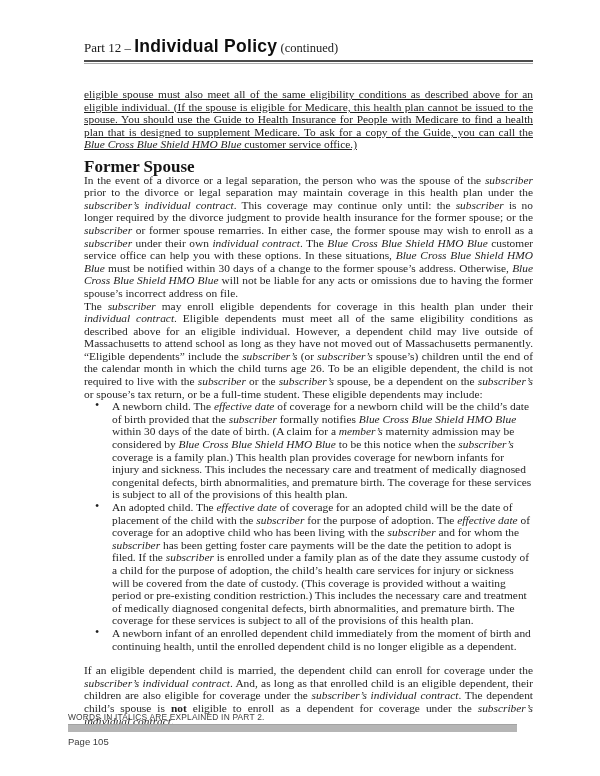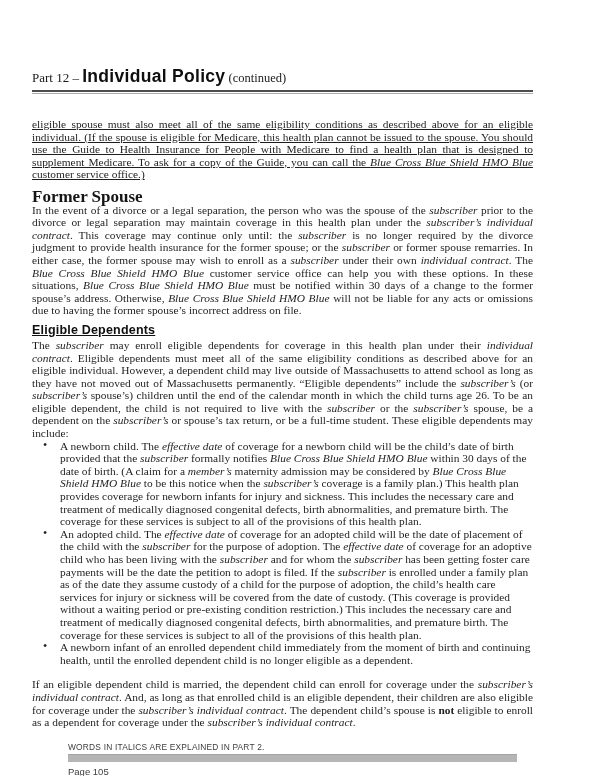--- a/index.html
+++ b/index.html
@@ -12,23 +12,22 @@
     height: 776px;
     overflow: hidden;
     font-family: "Liberation Serif", serif;
     color: #1e1e1e;
   }
   .page {
     position: relative;
     width: 600px;
     height: 652px;
     box-sizing: border-box;
-    padding: 36px 67px 0 32px;
+    padding: 36px 67px 0 84px;
     background: #ffffff;
-    margin-top: 30px;
   }
   
   .header {
     white-space: nowrap;
     line-height: 20px;
   }
   .h-prefix {
     font-size: 13px;
     color: #1a1a1a;
   }
@@ -135,21 +134,20 @@
   <div class="header-rule">
     <div class="rule-dark"></div>
     <div class="rule-light"></div>
   </div>
 
   <p class="body-par intro">eligible spouse must also meet all of the same eligibility conditions as described above for an eligible individual. (If the spouse is eligible for Medicare, this health plan cannot be issued to the spouse. You should use the Guide to Health Insurance for People with Medicare to find a health plan that is designed to supplement Medicare. To ask for a copy of the Guide, you can call the <i>Blue Cross Blue Shield HMO Blue</i> customer service office.)</p>
 
   <h3 class="serif-heading">Former Spouse</h3>
   <p class="body-par">In the event of a divorce or a legal separation, the person who was the spouse of the <i>subscriber</i> prior to the divorce or legal separation may maintain coverage in this health plan under the <i>subscriber’s individual contract</i>. This coverage may continue only until: the <i>subscriber</i> is no longer required by the divorce judgment to provide health insurance for the former spouse; or the <i>subscriber</i> or former spouse remarries. In either case, the former spouse may wish to enroll as a <i>subscriber</i> under their own <i>individual contract</i>. The <i>Blue Cross Blue Shield HMO Blue</i> customer service office can help you with these options. In these situations, <i>Blue Cross Blue Shield HMO Blue</i> must be notified within 30 days of a change to the former spouse’s address. Otherwise, <i>Blue Cross Blue Shield HMO Blue</i> will not be liable for any acts or omissions due to having the former spouse’s incorrect address on file.</p>
 
-  <h3 class="sans-heading">Eligible Dependents</h3>
   <p class="body-par">The <i>subscriber</i> may enroll eligible dependents for coverage in this health plan under their <i>individual contract</i>. Eligible dependents must meet all of the same eligibility conditions as described above for an eligible individual. However, a dependent child may live outside of Massachusetts to attend school as long as they have not moved out of Massachusetts permanently. “Eligible dependents” include the <i>subscriber’s</i> (or <i>subscriber’s</i> spouse’s) children until the end of the calendar month in which the child turns age 26. To be an eligible dependent, the child is not required to live with the <i>subscriber</i> or the <i>subscriber’s</i> spouse, be a dependent on the <i>subscriber’s</i> or spouse’s tax return, or be a full-time student. These eligible dependents may include:</p>
 
   <ul class="bullets">
     <li><span class="bullet-glyph">•</span><span>A newborn child. The <i>effective date</i> of coverage for a newborn child will be the child’s date of birth provided that the <i>subscriber</i> formally notifies <i>Blue Cross Blue Shield HMO Blue</i> within 30 days of the date of birth. (A claim for a <i>member’s</i> maternity admission may be considered by <i>Blue Cross Blue Shield HMO Blue</i> to be this notice when the <i>subscriber’s</i> coverage is a family plan.) This health plan provides coverage for newborn infants for injury and sickness. This includes the necessary care and treatment of medically diagnosed congenital defects, birth abnormalities, and premature birth. The coverage for these services is subject to all of the provisions of this health plan.</span></li>
     <li><span class="bullet-glyph">•</span><span>An adopted child. The <i>effective date</i> of coverage for an adopted child will be the date of placement of the child with the <i>subscriber</i> for the purpose of adoption. The <i>effective date</i> of coverage for an adoptive child who has been living with the <i>subscriber</i> and for whom the <i>subscriber</i> has been getting foster care payments will be the date the petition to adopt is filed. If the <i>subscriber</i> is enrolled under a family plan as of the date they assume custody of a child for the purpose of adoption, the child’s health care services for injury or sickness will be covered from the date of custody. (This coverage is provided without a waiting period or pre-existing condition restriction.) This includes the necessary care and treatment of medically diagnosed congenital defects, birth abnormalities, and premature birth. The coverage for these services is subject to all of the provisions of this health plan.</span></li>
     <li><span class="bullet-glyph">•</span><span>A newborn infant of an enrolled dependent child immediately from the moment of birth and continuing health, until the enrolled dependent child is no longer eligible as a dependent.</span></li>
   </ul>
 
   <p class="body-par closing">If an eligible dependent child is married, the dependent child can enroll for coverage under the <i>subscriber’s individual contract</i>. And, as long as that enrolled child is an eligible dependent, their children are also eligible for coverage under the <i>subscriber’s individual contract</i>. The dependent child’s spouse is <b>not</b> eligible to enroll as a dependent for coverage under the <i>subscriber’s individual contract</i>.</p>
 

